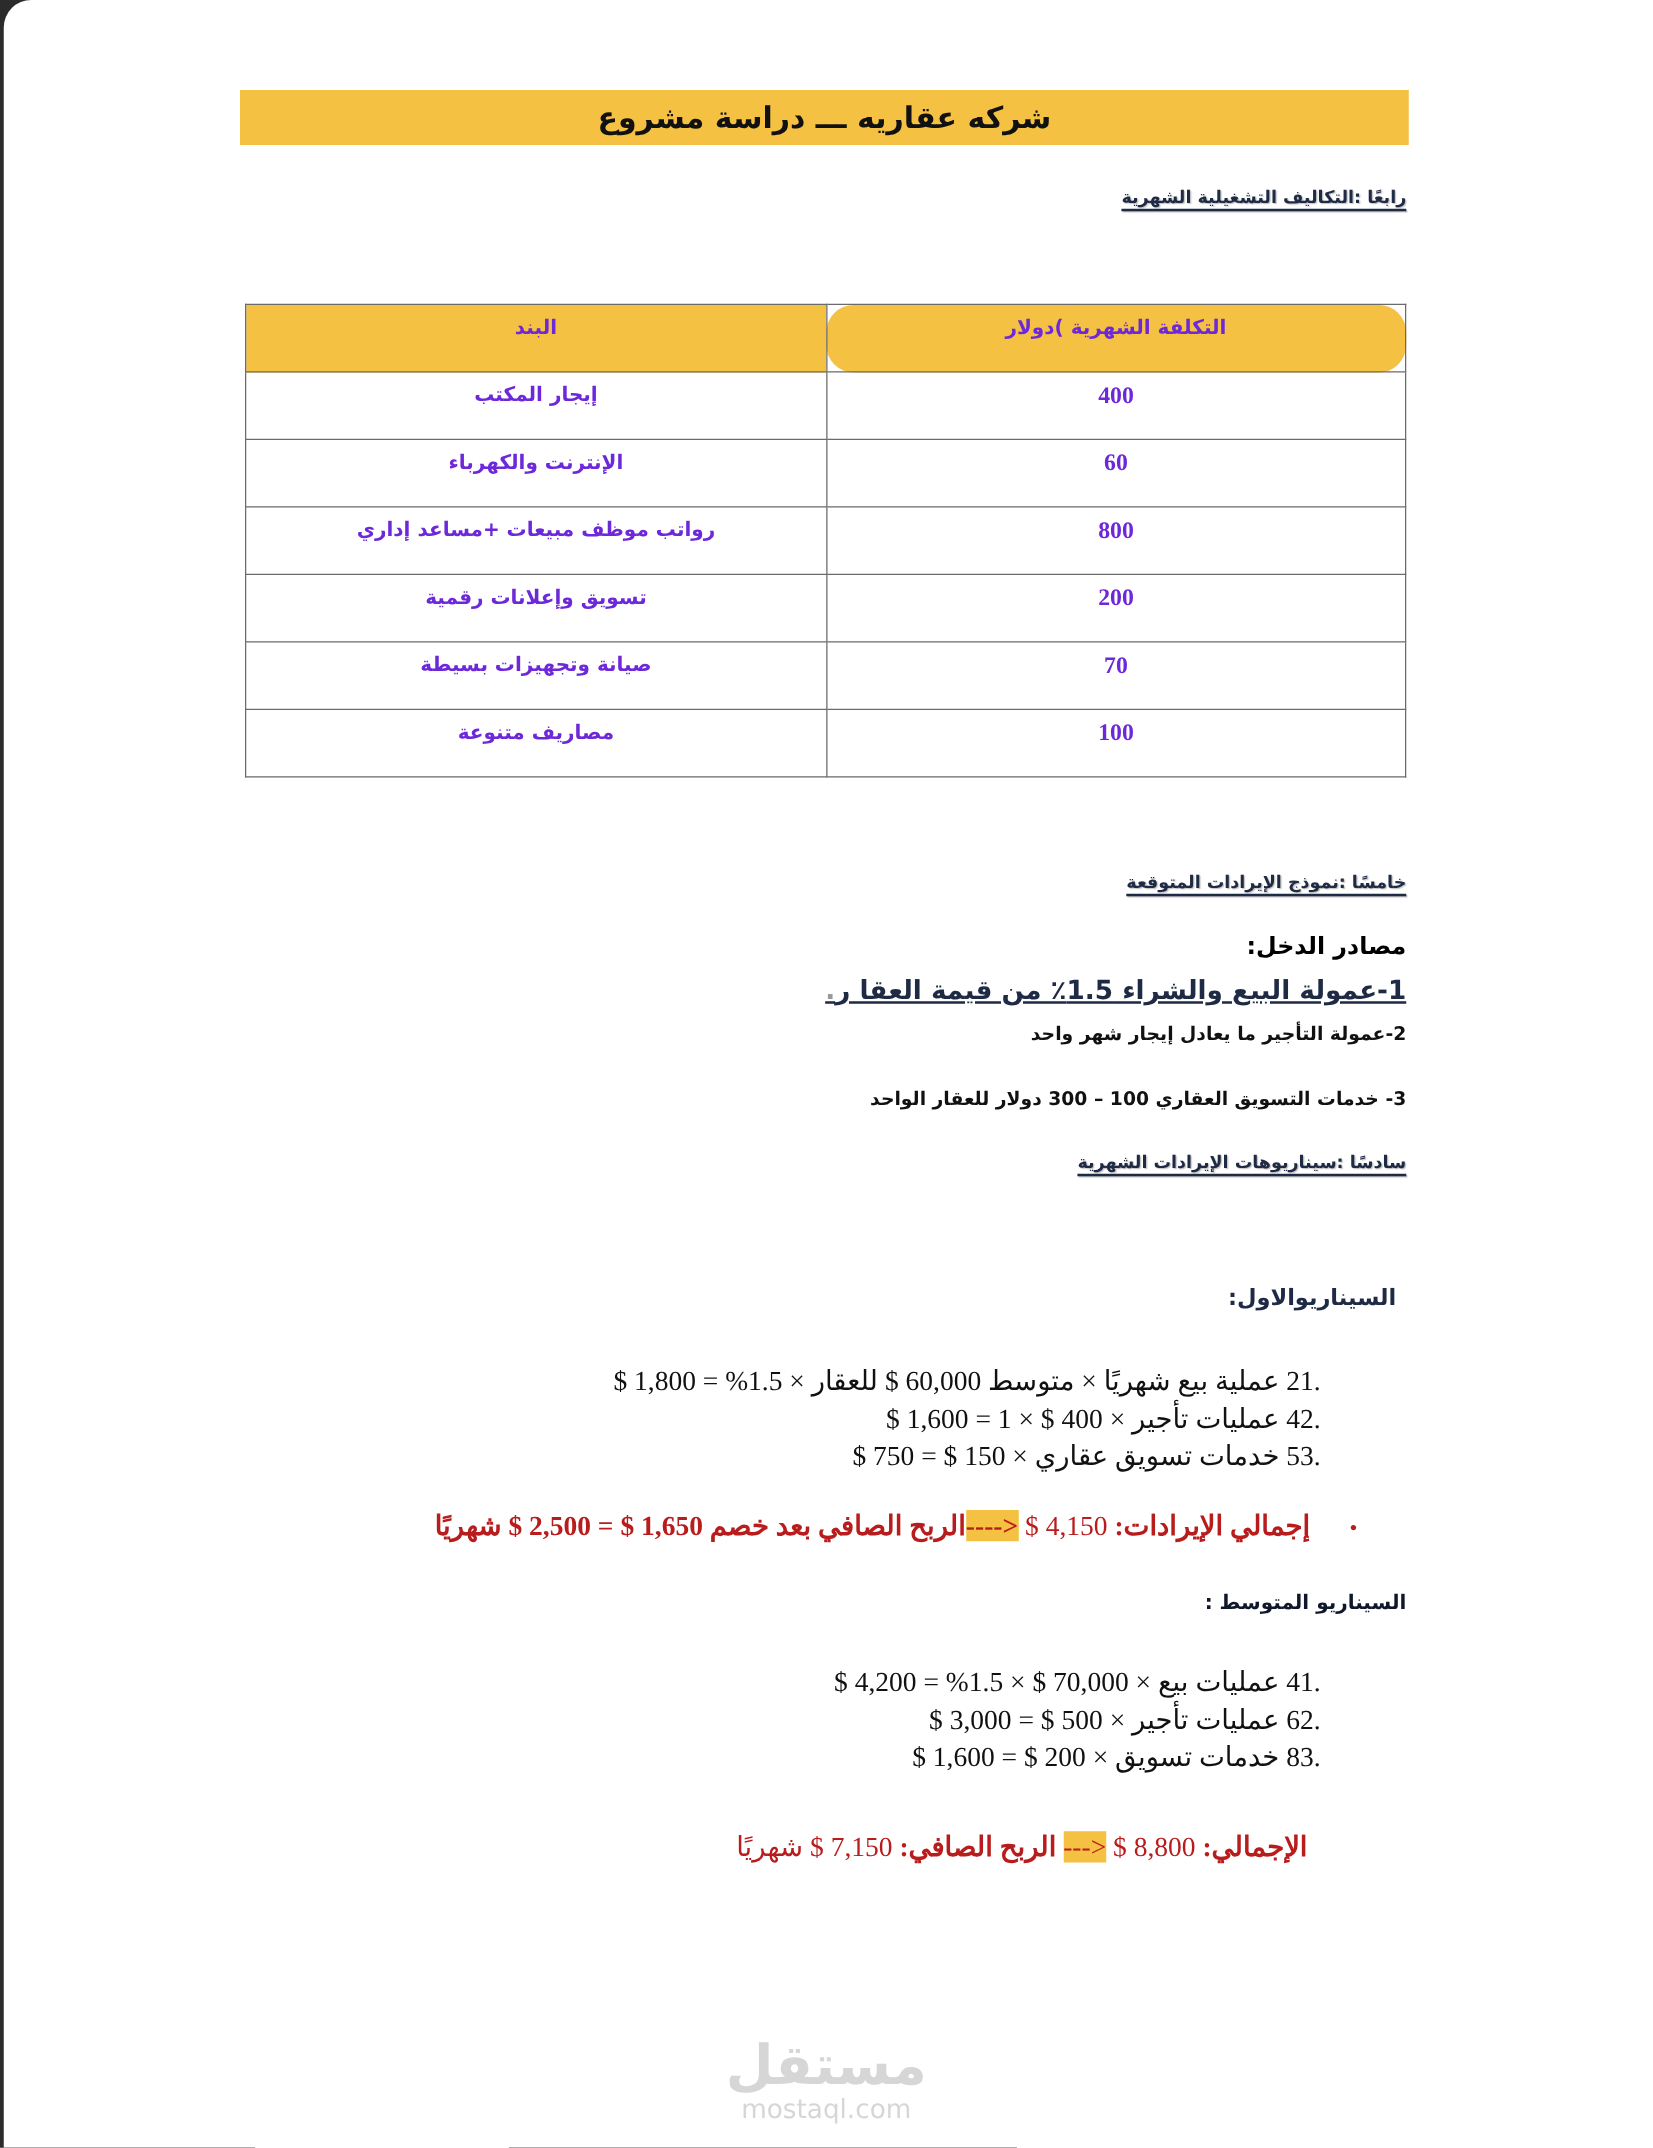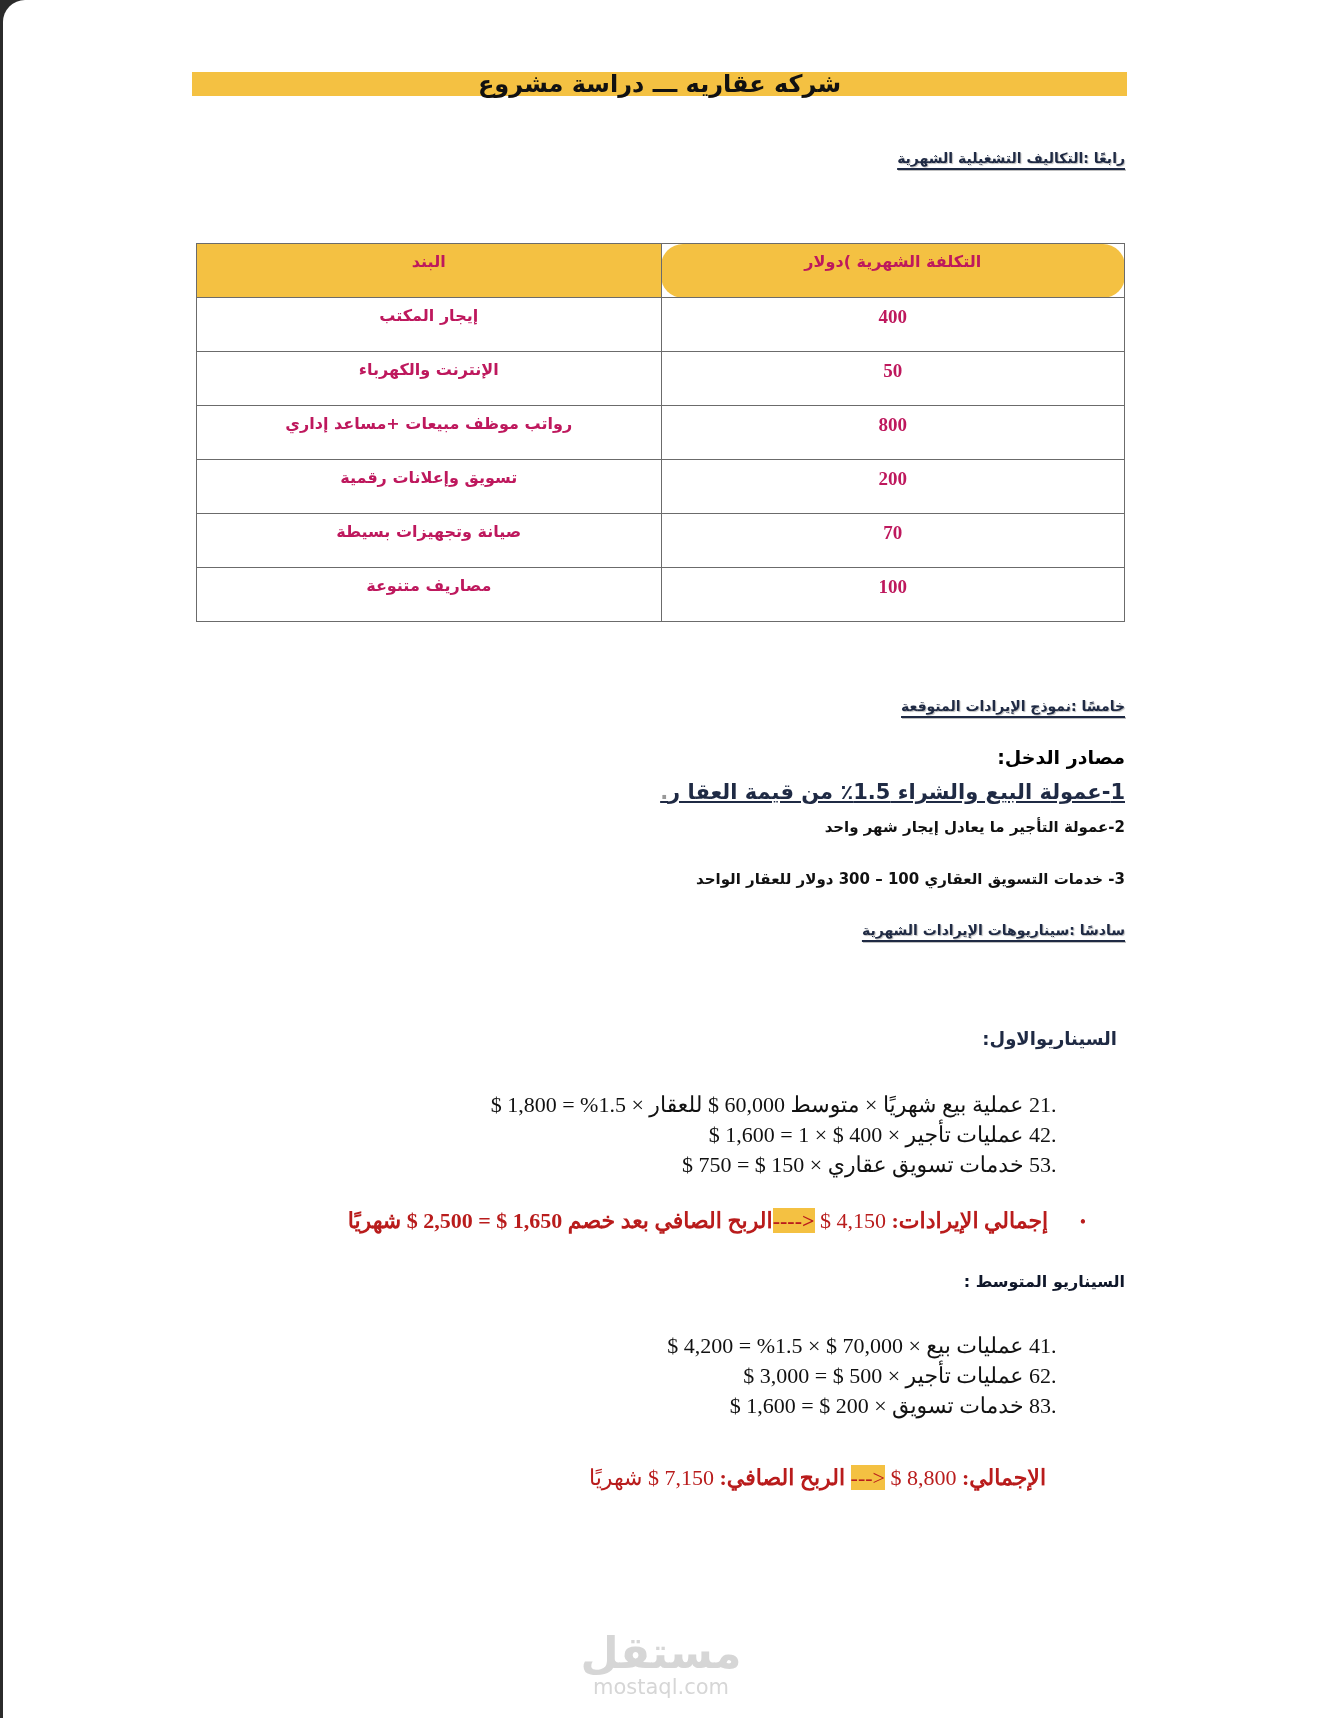--- a/index.html
+++ b/index.html
@@ -6,39 +6,39 @@
   html, body { width: 1322px; height: 1718px; background: #2b2b2b; overflow: hidden; }
   body { font-family: "DejaVu Sans", "Liberation Sans", sans-serif; }
   .page {
     position: absolute; left: 3px; top: 0; width: 1319px; height: 1718px;
     background: #ffffff; border-top-left-radius: 22px; overflow: hidden;
   }
   .abs { position: absolute; }
   .rtl { direction: rtl; unicode-bidi: plaintext; }
 
   .title-bar {
-    left: 189px; top: 72px; width: 935px; height: 24px;
+    left: 189px; top: 72px; width: 935px; height: 44px;
     background: #f4c142; display: flex; align-items: center; justify-content: center;
   }
   .title-bar span { font-family: "DejaVu Sans", sans-serif; font-weight: bold; font-size: 24px; color: #111; }
 
   .section-heading {
     font-family: "DejaVu Sans", sans-serif; font-weight: bold; font-size: 14px; color: #1f2a44;
     text-decoration: underline; text-decoration-thickness: 2px; text-underline-offset: 5px;
     text-shadow: 1px 1px 1px rgba(0,0,0,0.25); right: 197px; white-space: nowrap;
   }
 
   table.costs {
     position: absolute; left: 193px; top: 243px; width: 929px;
     border-collapse: collapse; direction: ltr;
   }
   table.costs td {
     border: 1.5px solid #6b6b6b; height: 54px; vertical-align: top; padding-top: 8px;
     text-align: center; font-family: "Liberation Serif", serif; font-weight: bold;
-    font-size: 19px; color: #be185d;
+    font-size: 19px; color: #6d28d9;
   }
   table.costs td.item { width: 465px; font-family: "DejaVu Sans", sans-serif; font-size: 16px; }
   table.costs td.cost { width: 464px; border-radius: 22px; }
   table.costs tr.head td { background: #f4c142; font-family: "DejaVu Sans", sans-serif; font-size: 16px; }
   table.costs tr.total td.blank { border: none; border-top: 1.5px solid #6b6b6b; }
   table.costs tr.total td.total-cell { background: #c8d7a6; font-size: 17px; font-family: "DejaVu Sans", sans-serif; }
 
   .income-label { right: 197px; top: 746px; font-weight: bold; font-size: 19px; color: #000000; }
   .income-line1 { right: 197px; top: 780px; font-family: "DejaVu Sans", sans-serif; font-weight: bold; font-size: 21px; color: #1f2a44; white-space: nowrap; text-decoration: underline; }
   .income-line1 .dot { color: #999; }
@@ -77,21 +77,21 @@
         <tr class="head">
       <td class="item rtl">البند</td>
       <td class="cost rtl">التكلفة الشهرية )دولار</td>
     </tr>
     <tr>
       <td class="item rtl">إيجار المكتب</td>
       <td class="cost">400</td>
     </tr>
     <tr>
       <td class="item rtl">الإنترنت والكهرباء</td>
-      <td class="cost">50</td>
+      <td class="cost">60</td>
     </tr>
     <tr>
       <td class="item rtl">رواتب موظف مبيعات  +مساعد إداري</td>
       <td class="cost">800</td>
     </tr>
     <tr>
       <td class="item rtl">تسويق وإعلانات رقمية</td>
       <td class="cost">200</td>
     </tr>
     <tr>

